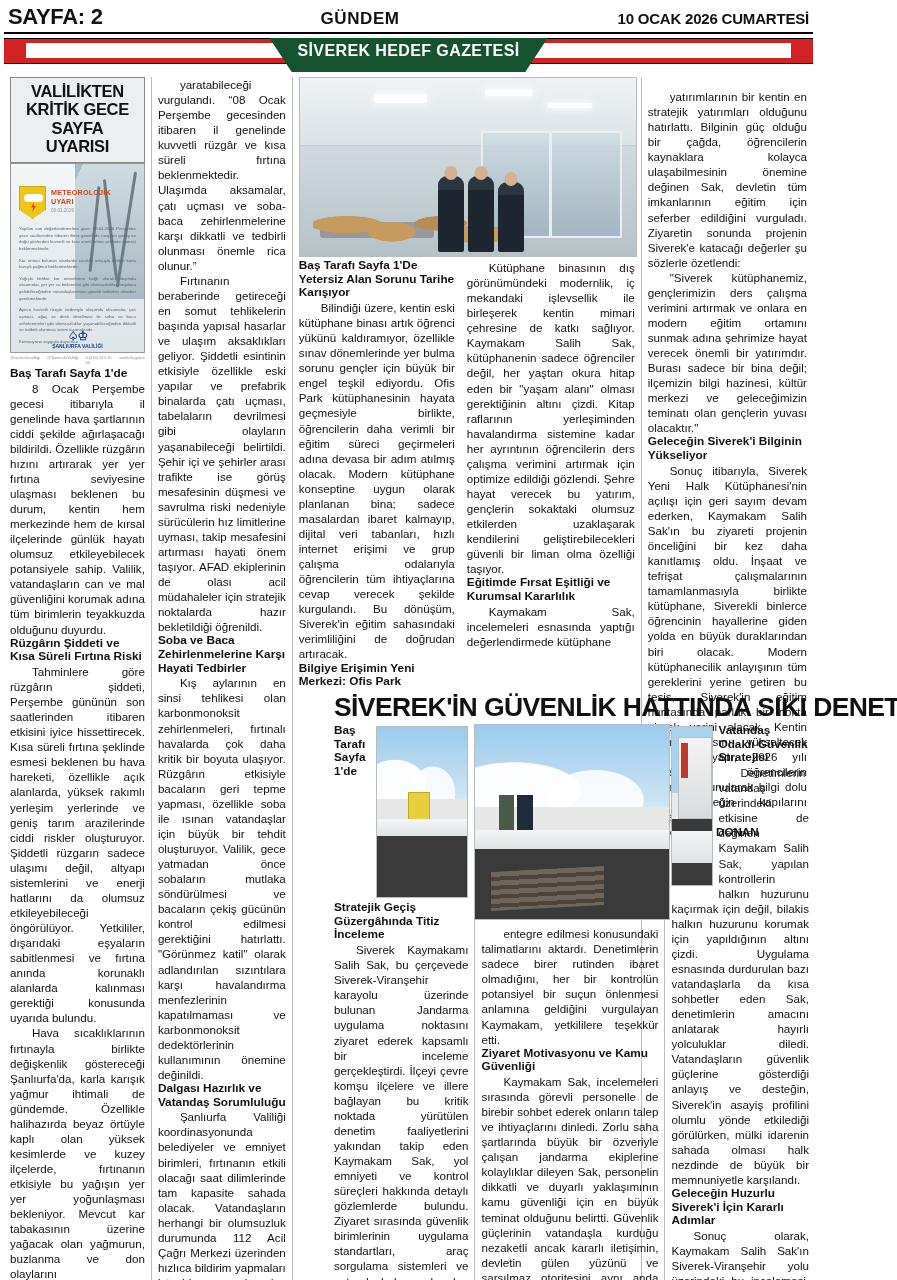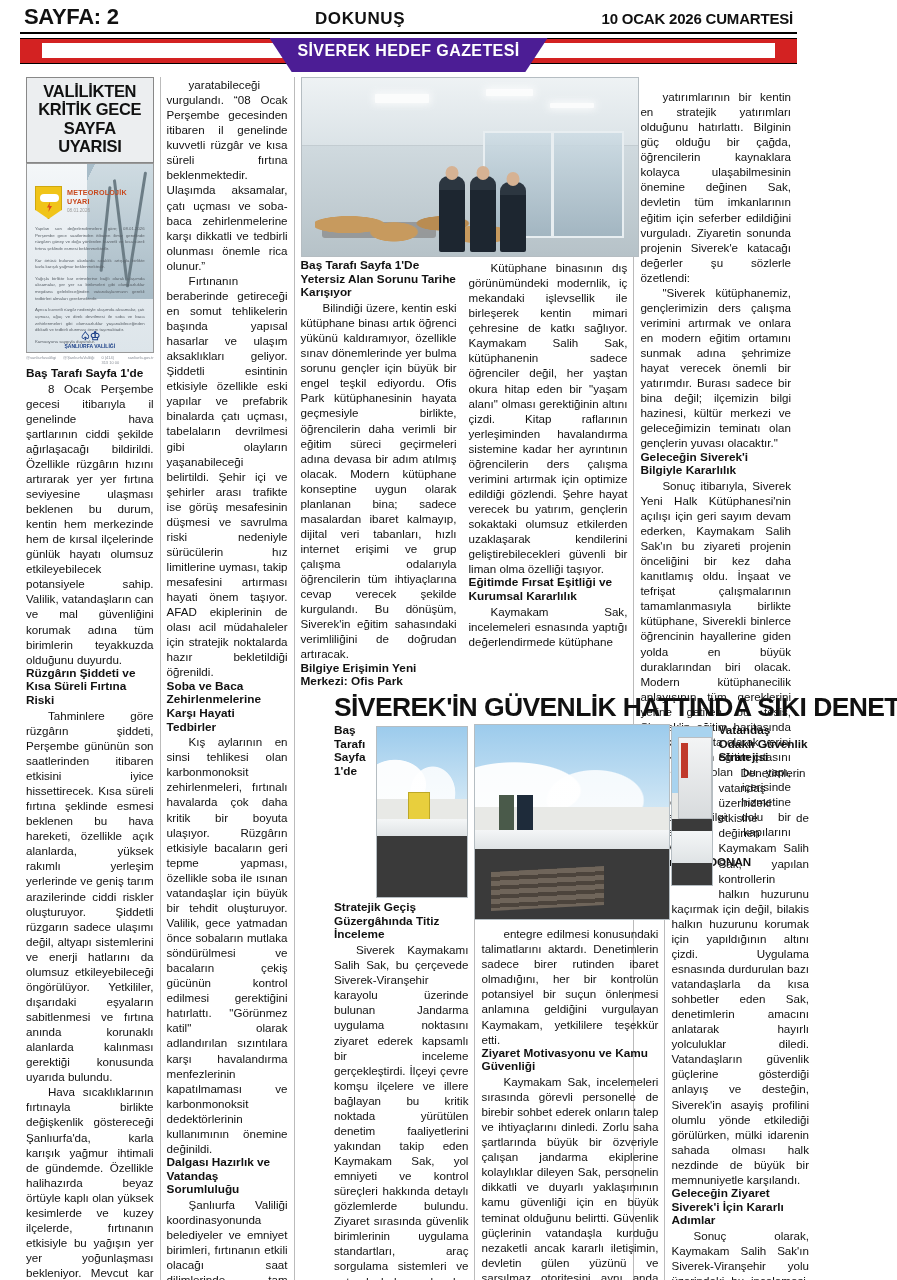--- a/index.html
+++ b/index.html
@@ -4,21 +4,21 @@
 <style>
   * { box-sizing: border-box; margin: 0; padding: 0; }
   body {
     width: 897px;
     height: 1280px;
     background: #ffffff;
     font-family: "Liberation Sans", sans-serif;
     color: #111;
     overflow: hidden;
   }
-  .page { position: relative; width: 817px; height: 1280px; padding: 0 20px; }
+  .page { position: relative; width: 817px; height: 1280px; padding: 0 4px; }
 
   
   .masthead {
     display: flex; align-items: baseline; justify-content: space-between;
     padding: 4px 4px 2px 4px;
     border-bottom: 2px solid #000;
     height: 34px;
   }
   .mh-page { font-size: 22px; font-weight: bold; letter-spacing: -0.3px; }
   .mh-section { font-size: 17px; font-weight: bold; letter-spacing: 0.6px; }
@@ -37,21 +37,21 @@
     border-top: 1px solid #000;
     border-bottom: 1px solid #000;
   }
   .banner-hole {
     position: absolute; top: 5px; height: 15px; background: #fff;
   }
   .banner-hole.l { left: 22px; width: 295px; }
   .banner-hole.r { right: 22px; width: 295px; }
   .banner-tab {
     position: absolute; left: 50%; transform: translateX(-50%); top: 0;
-    background: #4c1d95; color: #fff;
+    background: #14532d; color: #fff;
     font-size: 16px; font-weight: bold; letter-spacing: 0.4px;
     padding: 4px 28px 8px 28px;
     height: 34px;
     clip-path: polygon(0 0, 100% 0, 92% 100%, 8% 100%);
     text-align: left;
     border: 0;
     white-space: nowrap;
   }
 
   
@@ -243,21 +243,21 @@
     margin: 5px 0 2px 0;
   }
 </style>
 </head>
 <body>
 
 <div class="page">
 
   <div class="masthead">
     <div class="mh-page">SAYFA: 2</div>
-    <div class="mh-section">DOKUNUŞ</div>
+    <div class="mh-section">GÜNDEM</div>
     <div class="mh-date">10 OCAK 2026 CUMARTESİ</div>
   </div>
 
   <div class="banner-wrap">
     <div class="banner-bar"></div>
     <div class="banner-hole l"></div>
     <div class="banner-hole r"></div>
     <div class="banner-tab">SİVEREK HEDEF GAZETESİ</div>
   </div>
 
@@ -359,21 +359,21 @@
         <p>Kütüphane binasının dış görünümündeki modernlik, iç mekandaki işlevsellik ile birleşerek kentin mimari çehresine de katkı sağlıyor. Kaymakam Salih Sak, kütüphanenin sadece öğrenciler değil, her yaştan okura hitap eden bir "yaşam alanı" olması gerektiğinin altını çizdi. Kitap raflarının yerleşiminden havalandırma sistemine kadar her ayrıntının öğrencilerin ders çalışma verimini artırmak için optimize edildiği gözlendi. Şehre hayat verecek bu yatırım, gençlerin sokaktaki olumsuz etkilerden uzaklaşarak kendilerini geliştirebilecekleri güvenli bir liman olma özelliği taşıyor.</p>
         <p class="sub-t">Eğitimde Fırsat Eşitliği ve Kurumsal Kararlılık</p>
         <p>Kaymakam Sak, incelemeleri esnasında yaptığı değerlendirmede kütüphane</p>
       </div>
     </div>
 
     <div class="col c5">
       <div class="body-txt" style="margin-top:12px">
         <p>yatırımlarının bir kentin en stratejik yatırımları olduğunu hatırlattı. Bilginin güç olduğu bir çağda, öğrencilerin kaynaklara kolayca ulaşabilmesinin önemine değinen Sak, devletin tüm imkanlarının eğitim için seferber edildiğini vurguladı. Ziyaretin sonunda projenin Siverek'e katacağı değerler şu sözlerle özetlendi:</p>
         <p>"Siverek kütüphanemiz, gençlerimizin ders çalışma verimini artırmak ve onlara en modern eğitim ortamını sunmak adına şehrimize hayat verecek önemli bir yatırımdır. Burası sadece bir bina değil; ilçemizin bilgi hazinesi, kültür merkezi ve geleceğimizin teminatı olan gençlerin yuvası olacaktır."</p>
-        <p class="sub-t">Geleceğin Siverek'i Bilgiyle Kararlılık</p>
+        <p class="sub-t">Geleceğin Siverek'i Bilginin Yükseliyor</p>
         <p>Sonuç itibarıyla, Siverek Yeni Halk Kütüphanesi'nin açılışı için geri sayım devam ederken, Kaymakam Salih Sak'ın bu ziyareti projenin önceliğini bir kez daha kanıtlamış oldu. İnşaat ve tefrişat çalışmalarının tamamlanmasıyla birlikte kütüphane, Siverekli binlerce öğrencinin hayallerine giden yolda en büyük duraklarından biri olacak. Modern kütüphanecilik anlayışının tüm gereklerini yerine getiren bu tesis, Siverek'in eğitim haritasında parlak bir nokta olarak yerini alacak. Kentin eğitim çıtasını yükseltecek olan bu yapı, 2026 yılı içerisinde öğrencilerin hizmetine sunularak bilgi dolu bir geleceğin kapılarını aralayacak.</p>
         <p class="byline" style="display:inline">Haber Feyzi DONAN</p>
       </div>
     </div>
   </div>
 
   <div style="position:absolute; left:334px; right:8px; top:688px;">
     <div class="story2-head">SİVEREK'İN GÜVENLİK HATTINDA SIKI DENETİM</div>
 
     <div style="display:flex; gap:0;">
@@ -415,21 +415,21 @@
         <div style="float:left; width:42px; height:160px; margin:2px 5px 3px 0;">
           <div class="road-photo" style="height:160px">
             <div class="truck" style="right:0;top:6%;width:86%;height:52%"></div>
             <div class="truckred" style="right:62%;top:10%;width:16%;height:22%"></div>
             <div class="snow" style="top:66%;height:20%"></div>
           </div>
         </div>
         <div class="body-txt" style="margin-top:0">
           <p class="sub-t">Vatandaş Odaklı Güvenlik Stratejisi</p>
           <p>Denetimlerin vatandaş üzerindeki etkisine de değinen Kaymakam Salih Sak, yapılan kontrollerin halkın huzurunu kaçırmak için değil, bilakis halkın huzurunu korumak için yapıldığının altını çizdi. Uygulama esnasında durdurulan bazı vatandaşlarla da kısa sohbetler eden Sak, denetimlerin amacını anlatarak hayırlı yolculuklar diledi. Vatandaşların güvenlik güçlerine gösterdiği anlayış ve desteğin, Siverek'in asayiş profilini olumlu yönde etkilediği görülürken, mülki idarenin sahada olması halk nezdinde de büyük bir memnuniyetle karşılandı.</p>
-          <p class="sub-t">Geleceğin Ziyaret Siverek'i İçin Kararlı Adımlar</p>
+          <p class="sub-t">Geleceğin Huzurlu Siverek'i İçin Kararlı Adımlar</p>
           <p>Sonuç olarak, Kaymakam Salih Sak'ın Siverek-Viranşehir yolu üzerindeki bu incelemesi, ilçedeki güvenlik bürokrasisinin koordinasyon gücünü bir kez daha ortaya koydu. 2026 yılı hedefleri doğrultusunda, Siverek'in asayiş çıtasını daha yukarı taşımak adına atılan bu adımlar, kentin sosyo-ekonomik hayatının da canlanmasına zemin hazırlıyor. Devletin denetleyici ve koruyucu gücünün yollarda hissedilmesi, sadece bugün için değil, gelecek kuşaklara miras kalacak huzurlu bir Siverek için en sağlam temeli oluşturmaya devam ediyor.</p>
 
         </div>
       </div>
     </div>
   </div>
 
 </div>
 
 </body></html>

